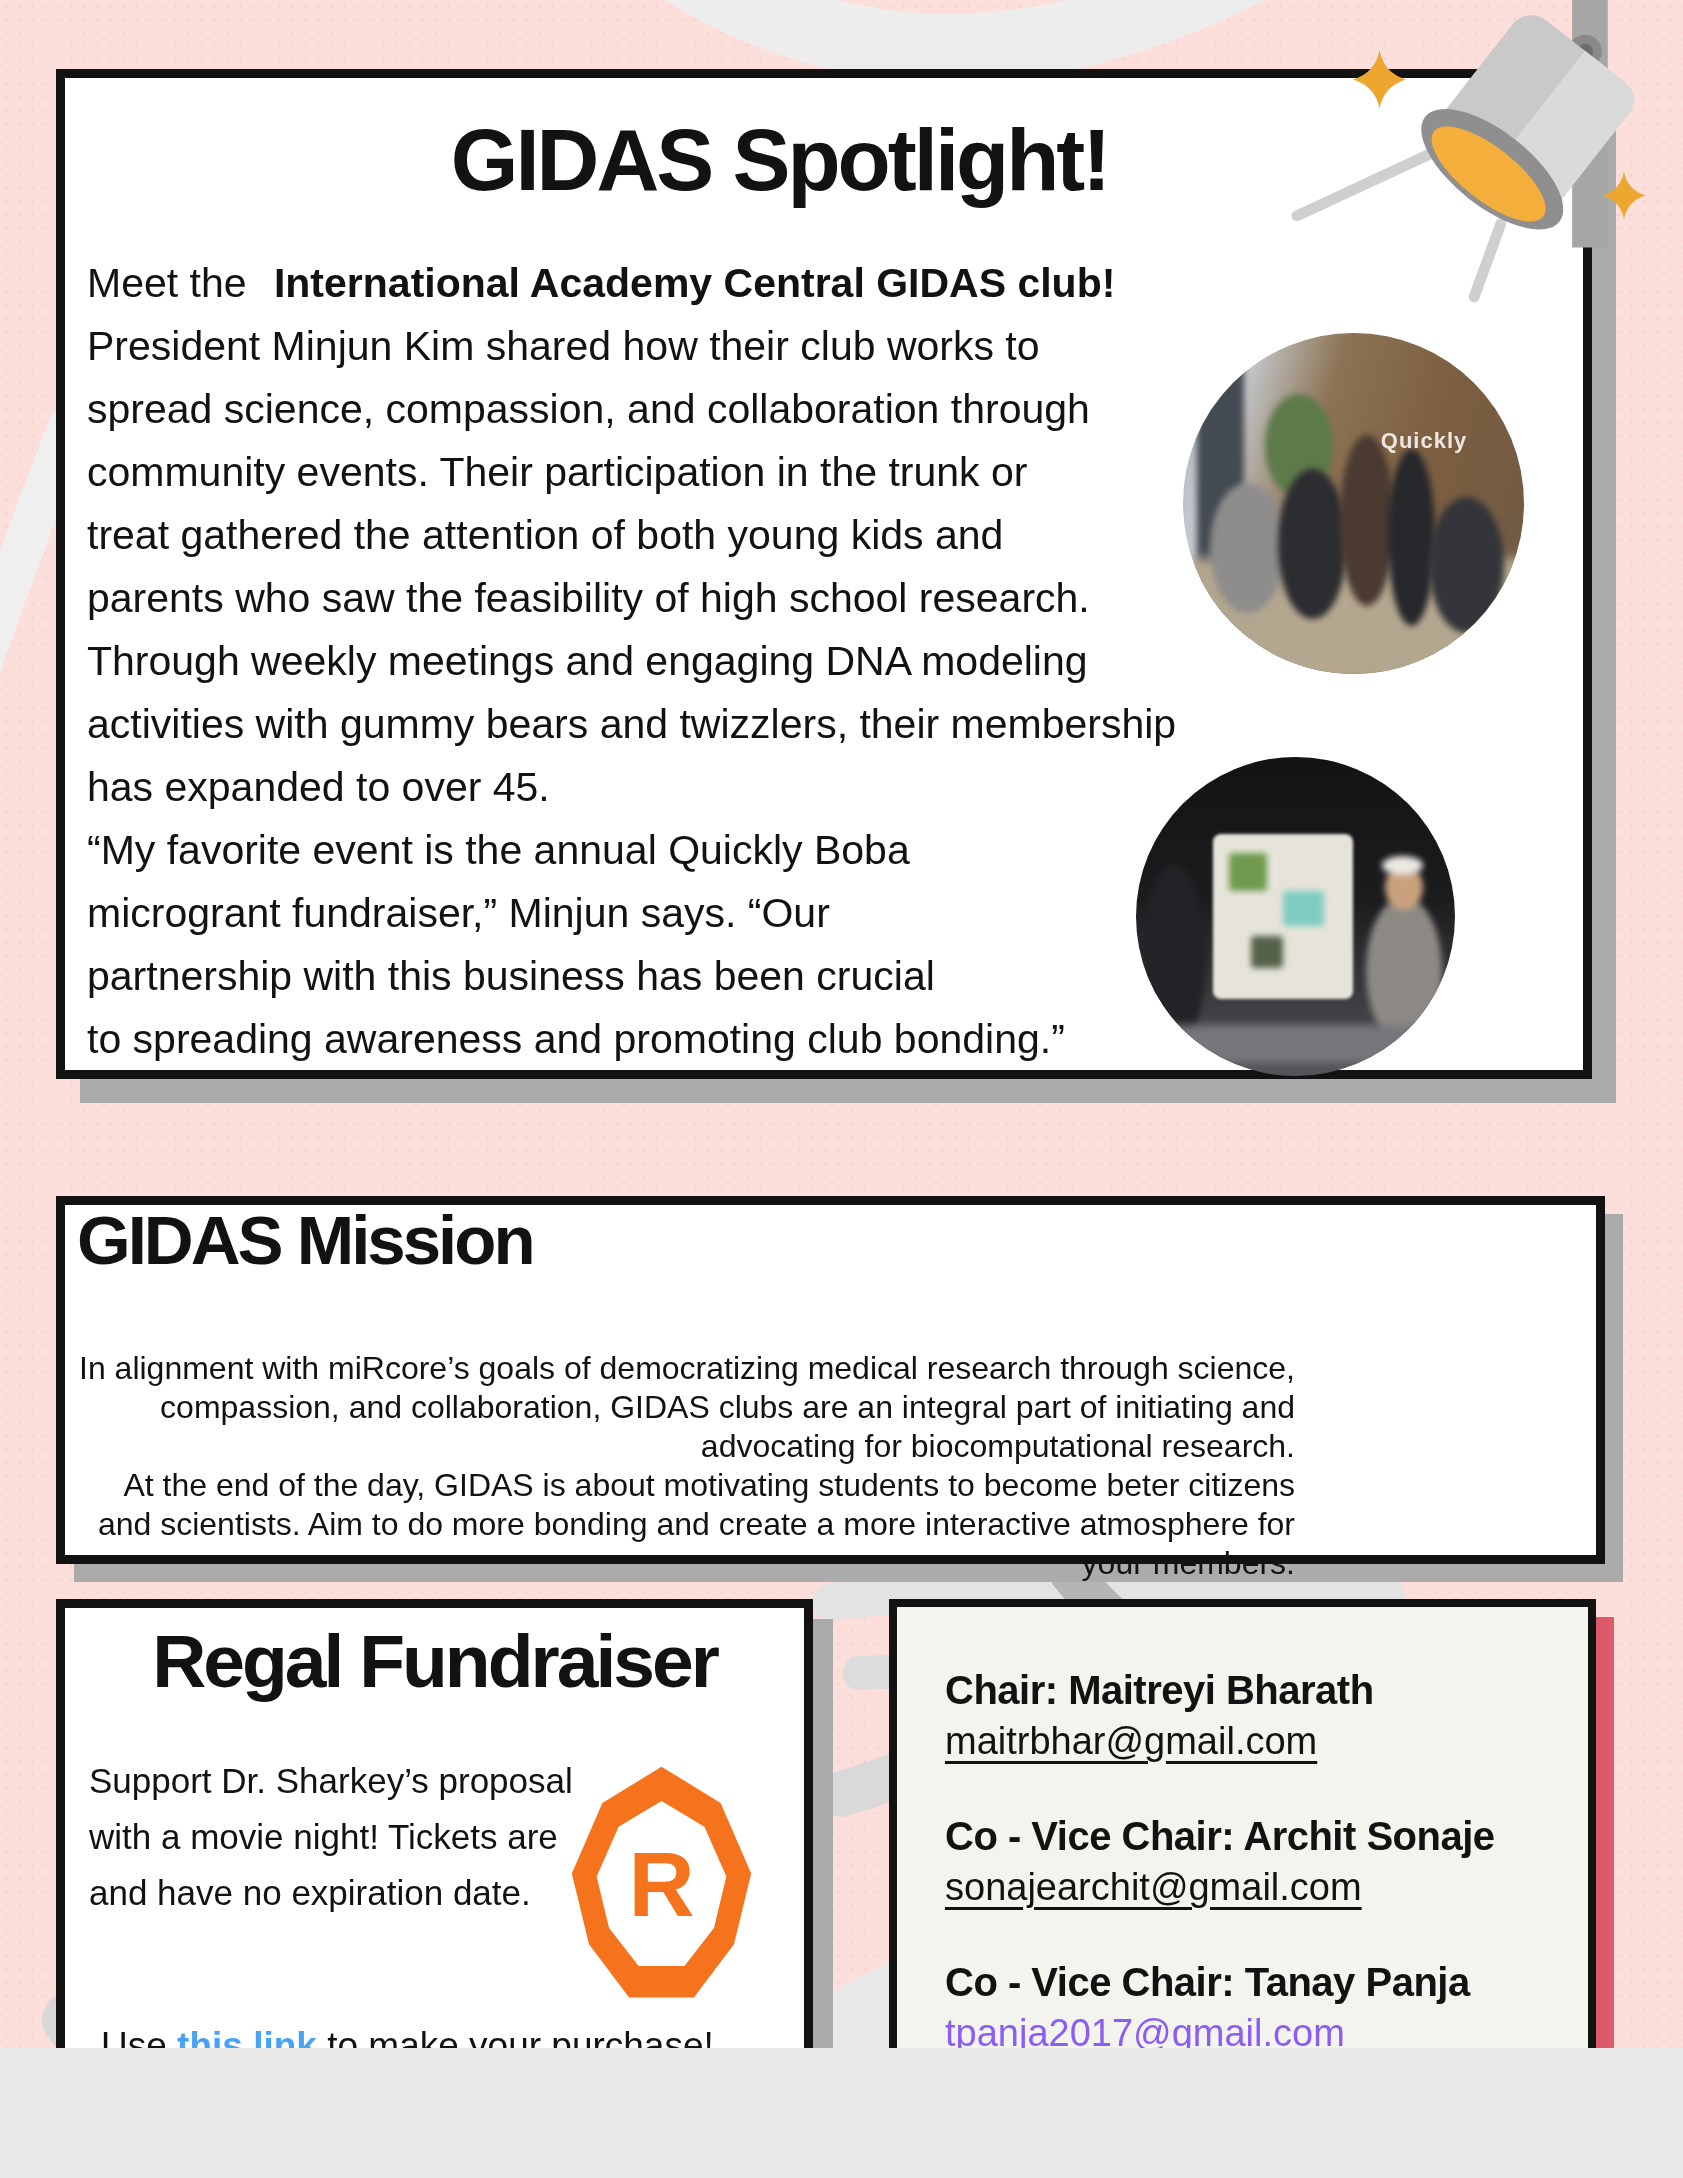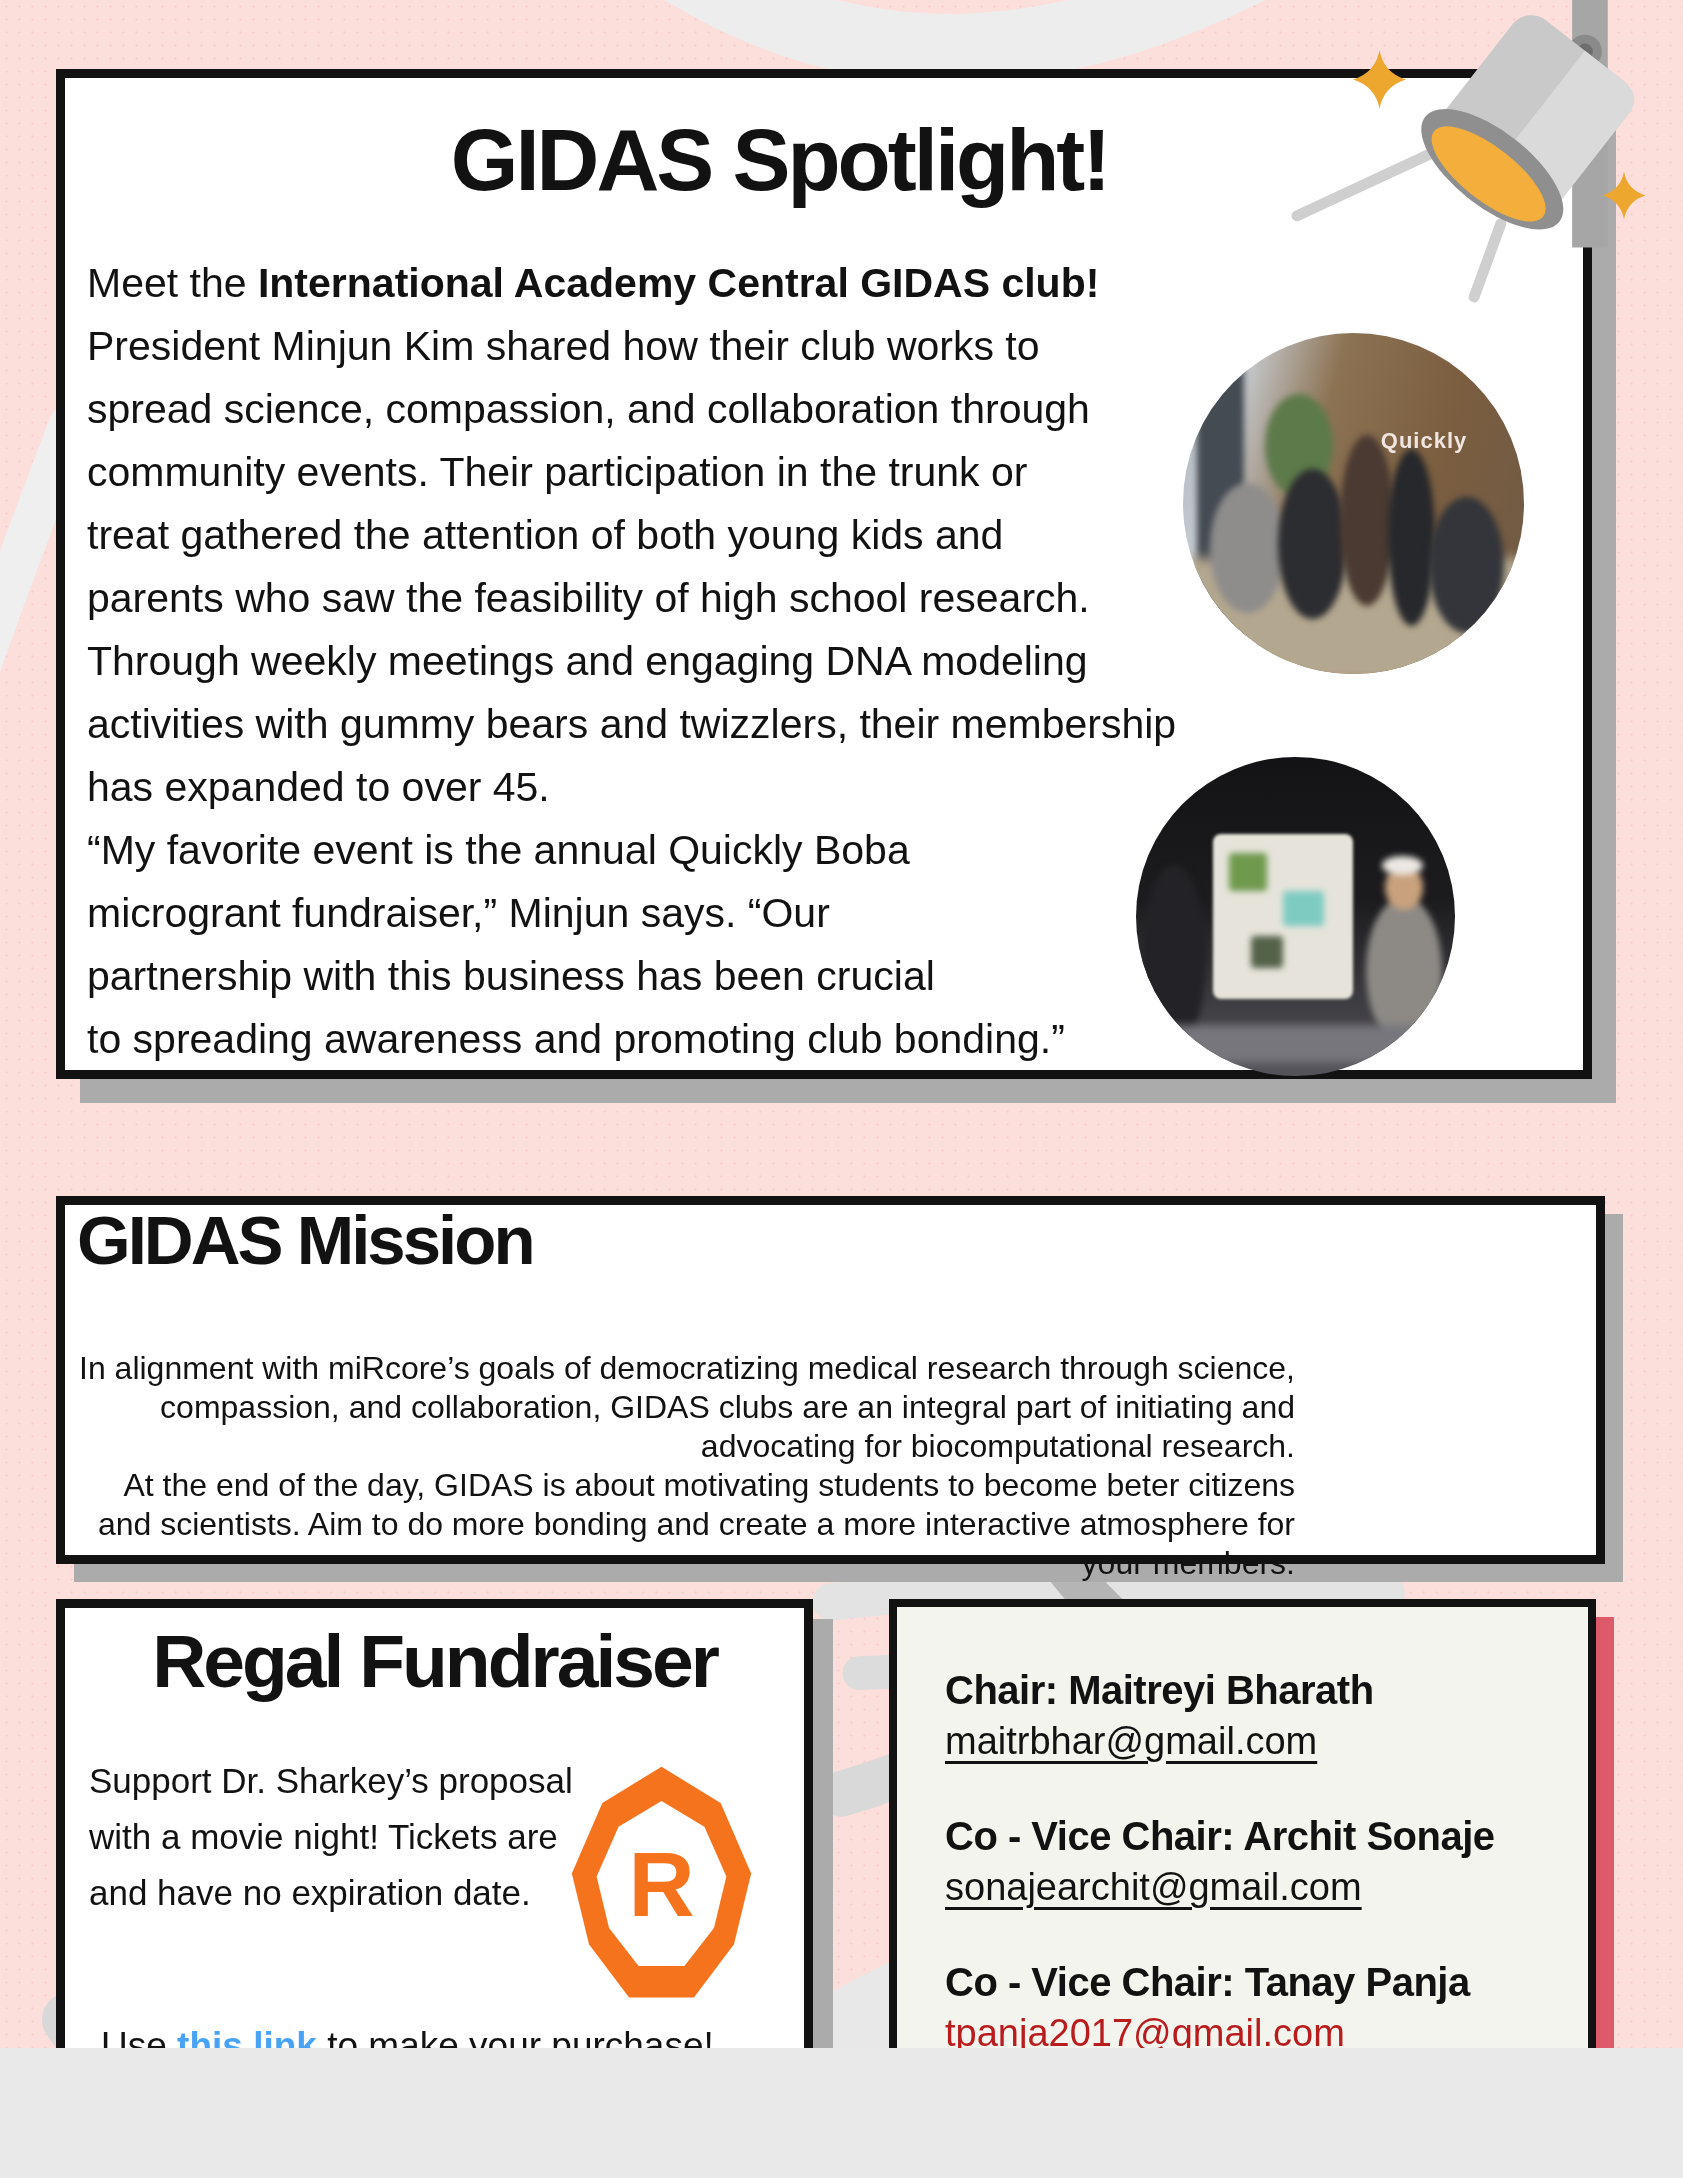--- a/index.html
+++ b/index.html
@@ -14,21 +14,21 @@
   .box{position:absolute;background:#ffffff;border:9px solid #121212;box-sizing:border-box;z-index:1;}
   .shadow-gray{box-shadow:24px 24px 0 #ababab;}
   .spotlight-box{left:56px;top:69px;width:1536px;height:1010px;}
   .mission-box{left:56px;top:1196px;width:1549px;height:368px;box-shadow:18px 18px 0 #ababab;text-align:right;}
   .regal-box{left:56px;top:1599px;width:757px;height:475px;box-shadow:20px 20px 0 #ababab;}
   .contact-box{left:889px;top:1599px;width:707px;height:467px;background:#f4f4ee;border-width:8px;box-shadow:18px 18px 0 #dd5a6b;}
   .headline{font-weight:bold;letter-spacing:-3px;line-height:1.05;}
   .spotlight-title{position:absolute;left:0;top:36px;width:100%;text-align:center;padding-right:89px;box-sizing:border-box;font-size:87px;}
   .spotlight-para{position:absolute;left:22px;top:174px;font-size:41px;line-height:63px;}
   .line{white-space:nowrap;}
-  .bold{font-weight:bold;}
+  .bold{font-weight:bold;margin-left:16px;}
   .photo{position:absolute;border-radius:50%;overflow:hidden;z-index:2;}
   .photo1{left:1118px;top:255px;width:341px;height:341px;}
   .photo2{left:1071px;top:679px;width:319px;height:319px;}
   .photo .art{position:absolute;inset:0;}
   .blob{position:absolute;border-radius:50%;filter:blur(3px);}
   .photo1-sign{position:absolute;left:58%;top:28%;color:#efe6e2;font-size:22px;letter-spacing:1px;font-weight:bold;filter:blur(0.6px);}
   .mission-title{position:absolute;left:12px;top:0px;font-size:69px;}
   .mission-para{position:absolute;left:14px;top:144px;font-size:32px;line-height:39px;}
   .regal-title{position:absolute;left:0;top:14px;width:100%;text-align:center;font-size:75px;}
   .regal-para{position:absolute;left:24px;top:145px;font-size:35px;line-height:56px;}
@@ -163,19 +163,19 @@
       <div class="contact-entry">
         <div class="contact-name line">Chair: Maitreyi Bharath</div>
         <a href="#" class="contact-email line" style="color:#121212;display:inline-block;">maitrbhar@gmail.com</a>
       </div>
       <div class="contact-entry">
         <div class="contact-name line">Co - Vice Chair: Archit Sonaje</div>
         <a href="#" class="contact-email line" style="color:#121212;display:inline-block;">sonajearchit@gmail.com</a>
       </div>
       <div class="contact-entry">
         <div class="contact-name line">Co - Vice Chair: Tanay Panja</div>
-        <a href="#" class="contact-email line" style="color:#b91c1c;display:inline-block;">tpanja2017@gmail.com</a>
+        <a href="#" class="contact-email line" style="color:#8b5cf6;display:inline-block;">tpanja2017@gmail.com</a>
       </div>
     </div>
   </div>
 
 </div>
 
 
 </body></html>

